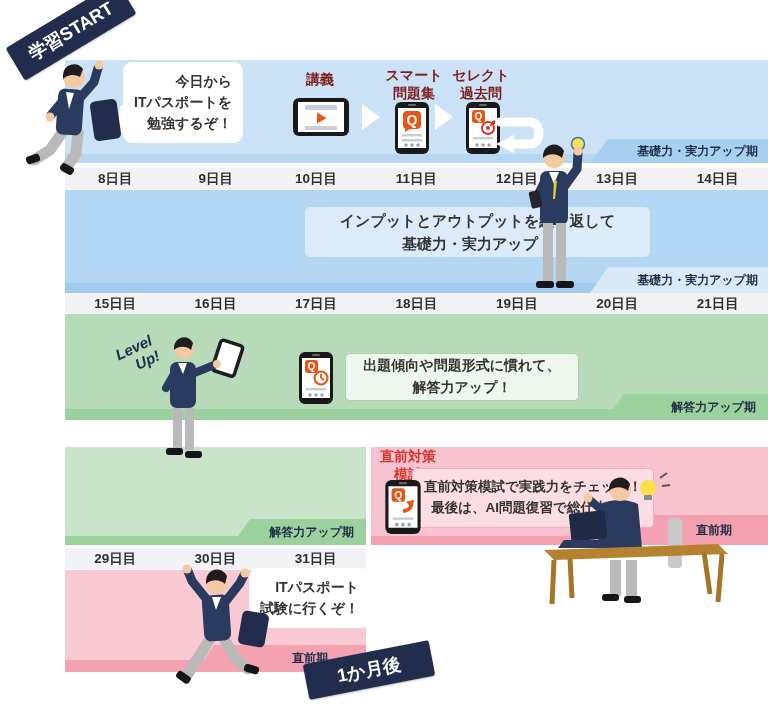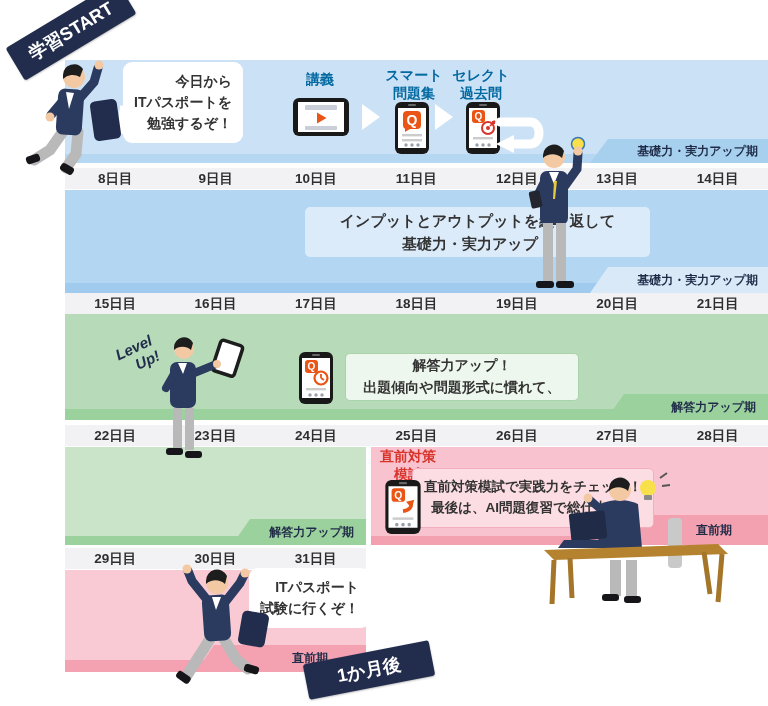--- a/index.html
+++ b/index.html
@@ -13,21 +13,21 @@
   .stripe{position:absolute;left:0;right:0;bottom:0;}
   .chip{position:absolute;bottom:0;right:0;display:flex;align-items:center;justify-content:flex-end;
         font-weight:bold;font-size:12px;color:#1f2b47;
         clip-path:polygon(18px 0,100% 0,100% 100%,0 100%);z-index:3;}
   
   .bubble{position:absolute;background:#fff;border-radius:9px;font-weight:bold;color:#333;
           padding:9px 11px;font-size:14px;line-height:1.5;z-index:5;}
   .bubble div{white-space:nowrap;text-align:right;}
   .note{position:absolute;border-radius:5px;font-weight:bold;color:#333;display:flex;
         flex-direction:column;justify-content:center;text-align:center;z-index:4;line-height:1.55;}
-  .steplabel{position:absolute;text-align:center;font-weight:bold;font-size:14px;color:#0369a1;
+  .steplabel{position:absolute;text-align:center;font-weight:bold;font-size:14px;color:#7f1d1d;
              line-height:1.3;z-index:4;}
   .banner{position:absolute;background:#222d4d;color:#fff;font-weight:bold;display:flex;
           align-items:center;justify-content:center;z-index:9;border-radius:3px;
           box-shadow:0 1px 2px rgba(0,0,0,.25);}
   .tri{position:absolute;width:0;height:0;border-top:13px solid transparent;
        border-bottom:13px solid transparent;border-left:18px solid #fff;z-index:4;}
   .phone{position:absolute;z-index:5;}
   .person{position:absolute;z-index:6;}
   .levelup{position:absolute;color:#222d4d;font-weight:bold;font-style:italic;font-size:15px;
            transform:rotate(-25deg);z-index:4;line-height:1.15;}
@@ -182,48 +182,39 @@
     <rect x="7" y="9" width="13" height="13" rx="3" fill="#ea5414"></rect>
     <text x="13.5" y="19" font-size="10" font-weight="bold" fill="#fff" text-anchor="middle">Q</text>
     <circle cx="23" cy="27" r="6.5" fill="#fff" stroke="#ea5414" stroke-width="2.2"></circle>
     <path d="M23,27 L23,23 M23,27 L26,29" stroke="#ea5414" stroke-width="1.8" fill="none"></path>
     <rect x="8" y="37" width="20" height="2.4" fill="#ccc"></rect>
     <circle cx="12" cy="44" r="1.7" fill="#9aa0aa"></circle>
       <circle cx="18" cy="44" r="1.7" fill="#9aa0aa"></circle>
       <circle cx="24" cy="44" r="1.7" fill="#9aa0aa"></circle>
   </svg>
   <div class="note" style="left:345px;top:353px;width:232px;height:46px;background:#eef7ee;border:1px solid #a9d3aa;font-size:14px;">
+    <div>出題傾向や問題形式に慣れて、</div>
     <div>解答力アップ！</div>
-    <div>出題傾向や問題形式に慣れて、</div>
   </div>
 
   <svg class="person" style="left:140px;top:334px;" width="115" height="126" viewBox="0 0 115 126">
     <rect x="76" y="8" width="23" height="32" rx="3" fill="#fff" stroke="#1d1d1d" stroke-width="3.5" transform="rotate(18 87 24)"></rect>
     <path d="M52,40 L74,31" stroke="#2b3a5f" stroke-width="8" fill="none" stroke-linecap="round"></path>
     <circle cx="77" cy="30" r="4" fill="#f3c9a3"></circle>
     <rect x="30" y="28" width="26" height="46" rx="7" fill="#2b3a5f"></rect>
     <path d="M38,29 h9 l-4,11 z" fill="#fff"></path>
     <path d="M34,40 L26,54" stroke="#2b3a5f" stroke-width="8" fill="none" stroke-linecap="round"></path>
     <circle cx="44" cy="15" r="10" fill="#f3c9a3"></circle>
     <path d="M34,13 a10,10 0 0 1 19,-4 l-2,7 a13,13 0 0 0 -17,0 z" fill="#1d1d1d"></path>
     <rect x="33" y="74" width="9" height="42" fill="#b9b9b9"></rect>
     <rect x="45" y="74" width="9" height="42" fill="#b9b9b9"></rect>
     <rect x="26" y="114" width="17" height="7" rx="3" fill="#15151a"></rect>
     <rect x="45" y="117" width="17" height="7" rx="3" fill="#15151a"></rect>
   </svg>
 
-  <div class="dayhdr" style="top:425px;left:65px;width:703px;">
-    <span>22日目</span>
-    <span>23日目</span>
-    <span>24日目</span>
-    <span>25日目</span>
-    <span>26日目</span>
-    <span>27日目</span>
-    <span>28日目</span>
-  </div>
   <div class="band" style="top:447px;left:65px;width:301px;height:98px;background:#c9e4c9;">
     <div class="stripe" style="height:9px;background:#9bd19d;"></div>
     <div class="chip" style="width:122px;height:26px;background:#9bd19d;padding-right:12px;">解答力アップ期</div>
   </div>
   <div class="band" style="top:447px;left:371px;width:397px;height:98px;background:#f8c3ce;">
     <div class="stripe" style="height:9px;background:#f3a1b1;"></div>
     <div class="chip" style="width:162px;height:30px;background:#f3a1b1;padding-right:36px;">直前期</div>
   </div>
   <div class="steplabel" style="left:372px;top:447px;width:72px;color:#d7342c;">
     <div>直前対策</div>

